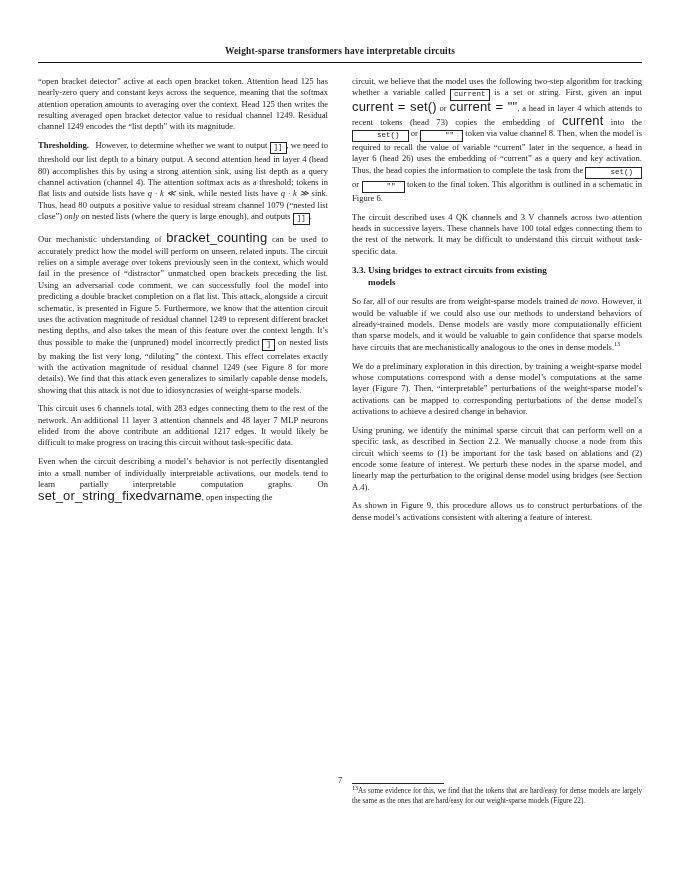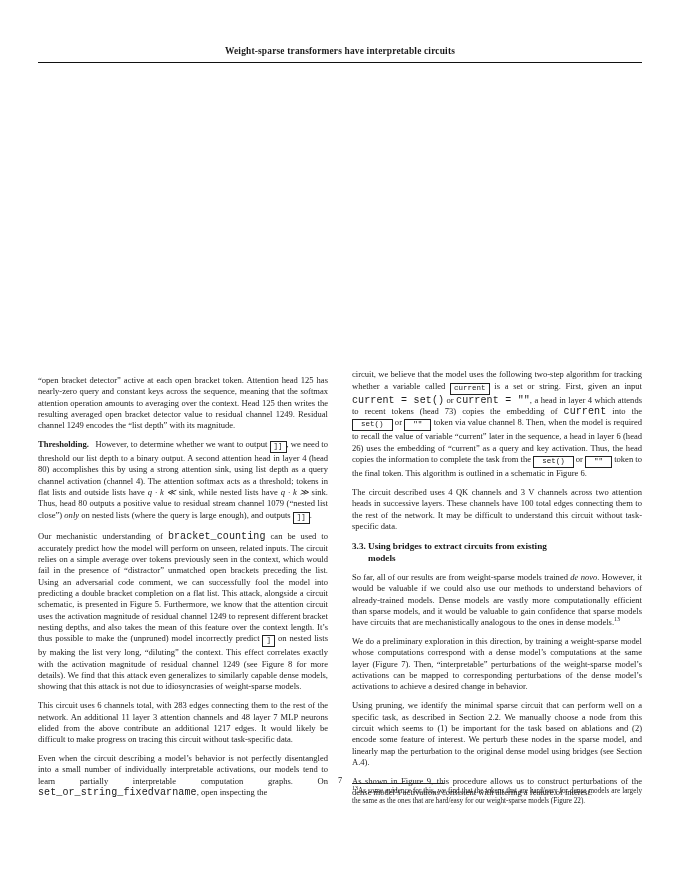--- a/index.html
+++ b/index.html
@@ -36,55 +36,54 @@
     background: #111;
   }
   .columns {
     position: absolute;
     top: 76px;
     left: 38px;
     width: 604px;
     height: 730px;
     display: flex;
     gap: 24px;
-    align-items: flex-end;
   }
   .col {
     width: 290px;
     position: relative;
   }
   p.para {
     margin: 0 0 7.5px 0;
     font-size: 8.55px;
     line-height: 11.35px;
     text-align: justify;
     text-justify: inter-word;
     hyphens: auto;
     -webkit-hyphens: auto;
   }
   p.para.nogap { margin-bottom: 0; }
   .runin {
     font-weight: bold;
   }
   .code {
-    font-family: Liberation Mono, monospace;
-    font-size: 10px;
+    font-family: Liberation Sans, sans-serif;
+    font-size: 13px;
     letter-spacing: 0.01em;
   }
   .codebox {
     font-family: "Liberation Mono", "DejaVu Sans Mono", monospace;
     font-size: 7.5px;
     border: 1px solid #222;
     padding: 0px 3px 1px 3px;
     display: inline-block;
     line-height: 9px;
     vertical-align: -1px;
     white-space: nowrap;
   }
-  .codebox.wide { padding: 0px 8px 1px 8px; }
+  .codebox.wide { padding: 0px 8px 1px 24px; }
   em.it { font-style: italic; }
   .sec-head {
     font-size: 9.2px;
     font-weight: bold;
     line-height: 12px;
     margin: 2px 0 8px 0;
   }
   .sec-head .sub {
     display: block;
     padding-left: 16px;

